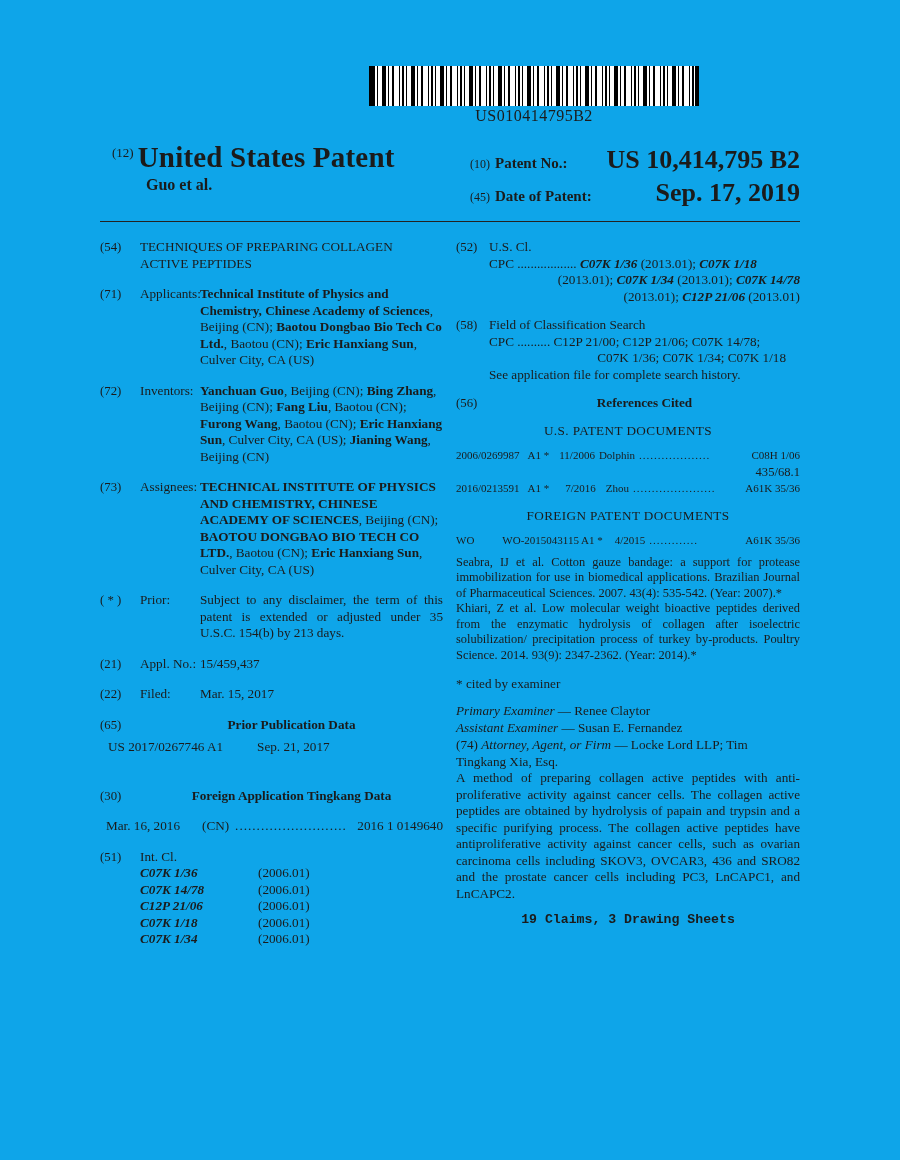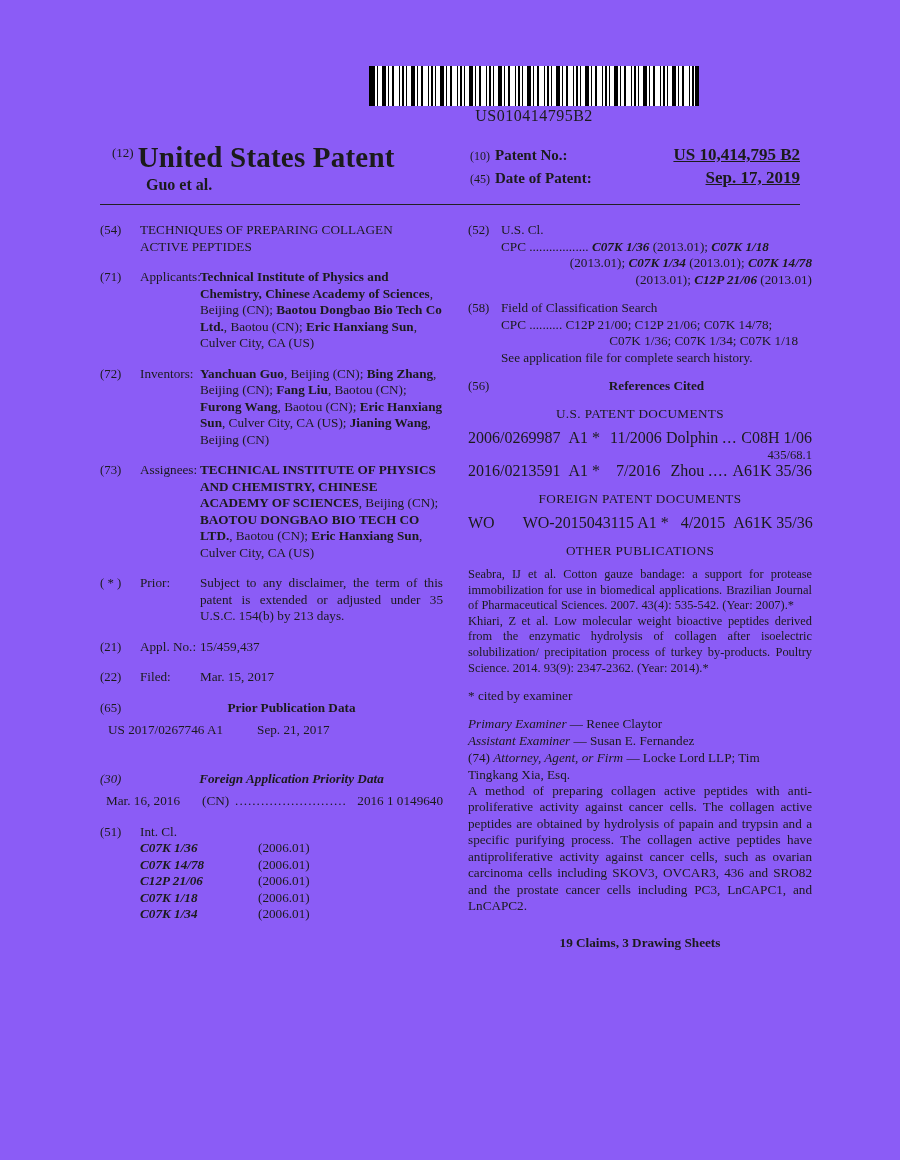--- a/index.html
+++ b/index.html
@@ -2,21 +2,21 @@
 <html><head>
 <meta charset="utf-8">
 <style>
   * { margin:0; padding:0; box-sizing:border-box; }
   html,body { width:900px; background:#fff; }
   body {
     font-family:"Liberation Serif", serif;
     color:#1b1b1b;
     -webkit-font-smoothing:antialiased;
   }
-  .page { width:900px; height:1160px; background:#8b5cf6; padding:66px 100px 0 100px; position:relative; }
+  .page { width:900px; height:1160px; background:#0ea5e9; padding:66px 100px 0 100px; position:relative; }
 
   
   .barcode-wrap { width:700px; display:flex; flex-direction:column; align-items:center; margin-left:268px; width:332px; }
   .barcode {
     width:330px; height:40px; background-color:#fff;
     background-image:repeating-linear-gradient(90deg,
       #000 0 2px,  #fff 2px 4px,
       #000 4px 5px, #fff 5px 9px,
       #000 9px 13px, #fff 13px 15px,
       #000 15px 16px, #fff 16px 19px,
@@ -29,25 +29,25 @@
   
   .header { display:flex; justify-content:space-between; margin-top:16px; }
   .h-left { padding-left:12px; }
   .h-kind { font-size:13px; vertical-align:10px; }
   .h-title { font-size:29px; font-weight:bold; letter-spacing:0.2px; }
   .h-inventor { font-size:16px; font-weight:bold; margin:2px 0 0 34px; }
   .h-right { width:330px; padding-top:4px; }
   .h-row { display:flex; align-items:baseline; margin-bottom:3px; }
   .h-tag { font-size:12px; margin-right:5px; }
   .h-label { font-size:15px; font-weight:bold; }
-  .h-val { font-size:17px; font-weight:bold; margin-left:auto; white-space:nowrap;text-decoration:underline; }
+  .h-val { font-size:26px; font-weight:bold; margin-left:auto; white-space:nowrap; }
   .rule { border:none; border-top:1.6px solid #222; margin-top:10px; }
 
   
-  .cols { display:flex; gap:25px; margin-top:17px; }
+  .cols { display:flex; gap:13px; margin-top:17px; }
   .col-l { width:343px; flex:none; }
   .col-r { width:344px; flex:none; }
   .col-l { font-size:13.2px; line-height:16.5px; }
   .col-r { font-size:13.2px; line-height:16.5px; }
 
   .sec { display:grid; grid-template-columns:40px 1fr; margin-bottom:14px; }
   .sec3 { display:grid; grid-template-columns:40px 60px 1fr; margin-bottom:14px; }
   .secR { display:grid; grid-template-columns:33px 1fr; margin-bottom:12px; }
   .tag { font-size:12.8px; }
   .bold { font-weight:normal; }
@@ -59,28 +59,28 @@
   .rs-i { font-style:italic; }
   .rs-bi { font-weight:bold; font-style:italic; }
 
   .heading-ctr { font-weight:bold; text-align:center; }
   .pub-row { padding-left:8px; margin-top:6px; display:flex; gap:34px; }
   .fp-row { display:flex; align-items:baseline; margin:4px 0 14px 6px; }
   .fp-dots { flex:1; overflow:hidden; white-space:nowrap; margin:0 6px; letter-spacing:1px; }
   .intcl-entry { display:grid; grid-template-columns:118px 1fr; }
 
   .smallcaps-head { text-align:center; letter-spacing:0.4px; margin:11px 0 8px 0; }
-  .ref-row { display:flex; align-items:flex-start; white-space:nowrap; font-size:16px; }
+  .ref-row { display:flex; align-items:flex-start; white-space:nowrap; font-size:11px; }
   .ref-dots { flex:1; overflow:hidden; margin:0 4px; letter-spacing:1px; }
   .ref-cont { text-align:right; font-size:12.6px; }
   .otherpub { font-size:12.4px; line-height:15.6px; text-align:justify; }
   .cited { margin:12px 0 10px 0; }
   .exline { line-height:17px; }
   .abs-head { display:grid; grid-template-columns:33px 1fr; margin:10px 0 4px 0; }
-  .claims { font-weight:bold; text-align:center; margin-top:20px; }
+  .claims { font-weight:bold; text-align:center; margin-top:10px;font-family:Liberation Mono, monospace; }
 </style>
 </head>
 <body>
 
 <div class="page">
 
   <div class="barcode-wrap">
     <div class="barcode"></div>
     <div class="barcode-text">US010414795B2</div>
   </div>
@@ -153,23 +153,23 @@
 
       <div class="sec" style="margin-bottom:4px;">
         <span class="tag">(65)</span>
         <div class="heading-ctr">Prior Publication Data</div>
       </div>
       <div class="pub-row" style="margin-bottom:32px;">
         <span>US 2017/0267746 A1</span>
         <span>Sep. 21, 2017</span>
       </div>
 
-      <div class="sec" style="margin-bottom:6px;font-style:italic;">
+      <div class="sec" style="margin-bottom:14px;">
         <span class="tag">(30)</span>
-        <div class="heading-ctr">Foreign Application Priority Data</div>
+        <div class="heading-ctr">Foreign Application Tingkang Data</div>
       </div>
       <div class="fp-row">
         <span>Mar. 16, 2016</span>
         <span style="margin-left:22px;">(CN)</span>
         <span class="fp-dots">..........................</span>
         <span>2016 1 0149640</span>
       </div>
 
       <div class="sec" style="margin-bottom:0;">
         <span class="tag">(51)</span>
@@ -250,21 +250,20 @@
       <div class="smallcaps-head">FOREIGN PATENT DOCUMENTS</div>
 
       <div class="ref-row" style="margin-bottom:6px;">
         <span>WO</span>
         <span style="margin-left:28px;">WO-2015043115  A1 *</span>
         <span style="margin-left:12px;">4/2015</span>
         <span class="ref-dots">.............</span>
         <span>A61K 35/36</span>
       </div>
 
-      <div class="smallcaps-head">OTHER PUBLICATIONS</div>
 
       <p class="otherpub">Seabra, IJ et al. Cotton gauze bandage: a support for protease immobilization for use in biomedical applications. Brazilian Journal of Pharmaceutical Sciences. 2007. 43(4): 535-542. (Year: 2007).*</p>
       <p class="otherpub">Khiari, Z et al. Low molecular weight bioactive peptides derived from the enzymatic hydrolysis of collagen after isoelectric solubilization/ precipitation process of turkey by-products. Poultry Science. 2014. 93(9): 2347-2362. (Year: 2014).*</p>
 
       <div class="cited">* cited by examiner</div>
 
       <div class="exline"><span class="rs-i">Primary Examiner</span><span> — Renee Claytor</span></div>
       <div class="exline"><span class="rs-i">Assistant Examiner</span><span> — Susan E. Fernandez</span></div>
       <div class="exline"><span>(74) </span><span class="rs-i">Attorney, Agent, or Firm</span><span> — Locke Lord LLP; Tim Tingkang Xia, Esq.</span></div>
 

